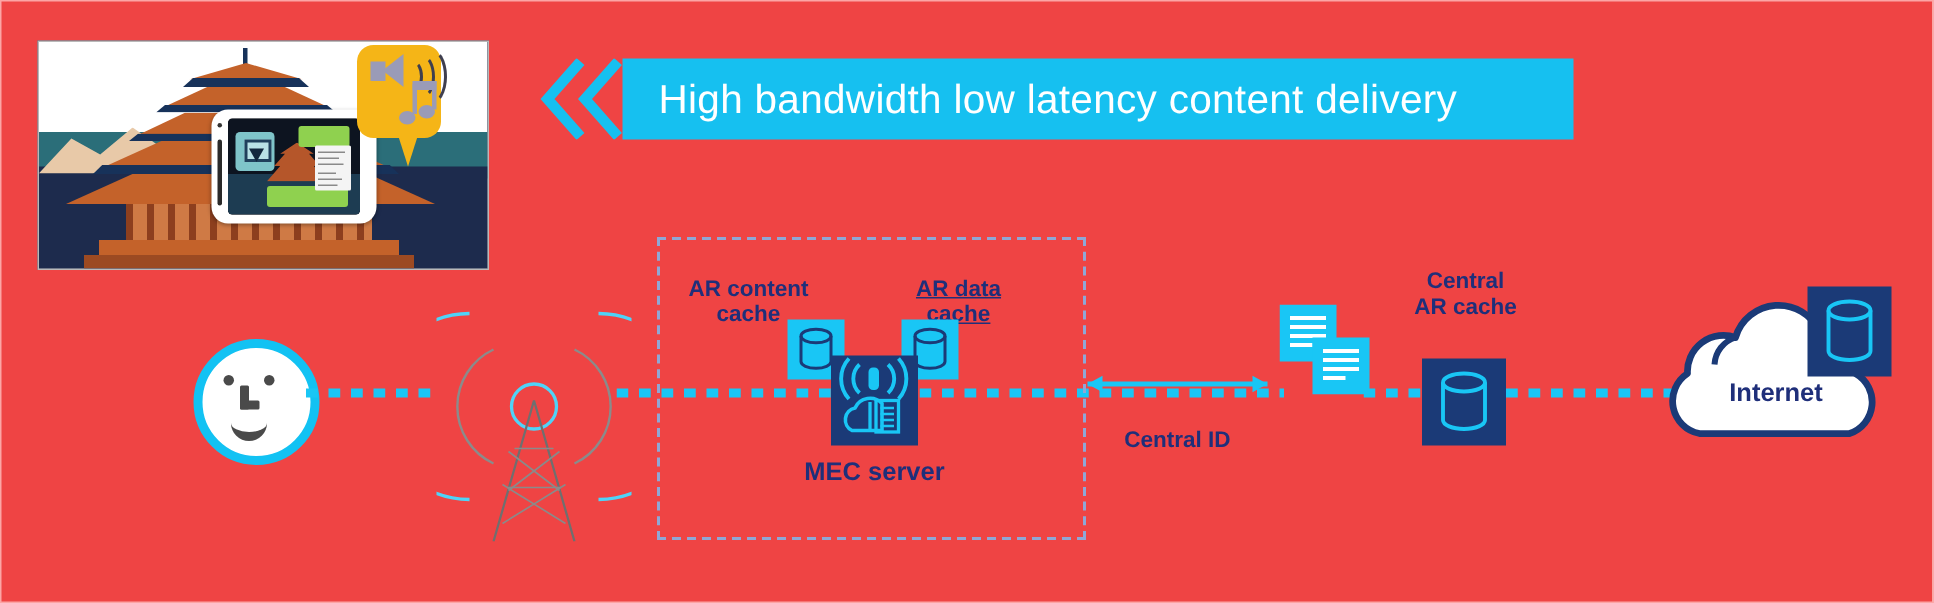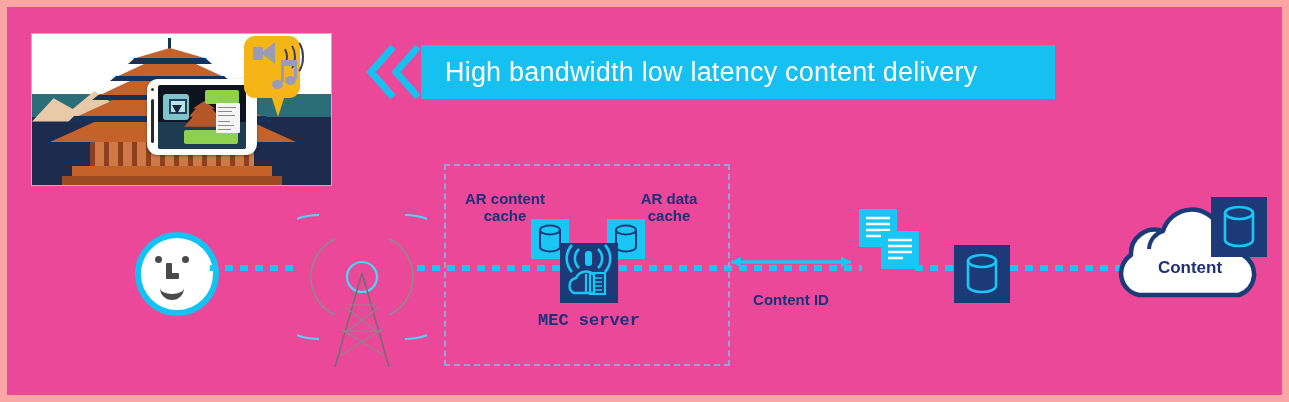--- a/index.html
+++ b/index.html
@@ -1,20 +1,20 @@
 <!DOCTYPE html>
 <html><head>
 <meta charset="utf-8">
 <style>
   html,body{margin:0;padding:0;background:#ffffff;}
   body{font-family:"Liberation Sans",sans-serif;}
   #canvas{
     position:relative;width:1289px;height:402px;overflow:hidden;
-    background:#ec4899;box-sizing:border-box;
-    border:7px solid #fca5a5;
+    background:#ef4444;box-sizing:border-box;
+    border:1px solid #fca5a5;
   }
   .abs{position:absolute;}
 
   
   #photo{
     left:24px;top:26px;width:299px;height:151px;
     border:1px solid #b9b9b9;background:#1b2a4a;overflow:hidden;
   }
   #photo .sky{position:absolute;inset:0;background:#ffffff;}
   #photo .water{position:absolute;left:0;top:55%;width:100%;height:45%;background:#1d2b4d;}
@@ -230,21 +230,21 @@
   <div class="dotline abs" style="left:908px;top:258px;width:42px;"></div>
   <div class="dotline abs" style="left:1003px;top:258px;width:112px;"></div>
 
   <div id="mecbox" class="abs"></div>
 
   <div class="lbl" style="left:452px;top:183px;width:92px;">
     <span>AR content</span><br>
     <span>cache</span>
   </div>
 
-  <div class="lbl" style="left:620px;top:183px;width:84px;">
+  <div class="lbl" style="left:596px;top:183px;width:84px;text-decoration:underline;">
     <span>AR data</span><br>
     <span>cache</span>
   </div>
 
   <div class="tile sqCyan" style="left:524px;top:212px;width:38px;height:40px;">
     <svg width="38" height="40" viewBox="0 0 38 40">
       <ellipse cx="19" cy="11" rx="10" ry="4.5" fill="none" stroke="#1b3a77" stroke-width="2"></ellipse>
       <path d="M9 11 L9 28 A10 4.5 0 0 0 29 28 L29 11" fill="none" stroke="#1b3a77" stroke-width="2"></path>
     </svg>
   </div>
@@ -261,55 +261,59 @@
       <path d="M19 6 A13 13 0 0 0 19 25" fill="none" stroke="#19c6f5" stroke-width="2.6"></path>
       <path d="M38 6 A13 13 0 0 1 38 25" fill="none" stroke="#19c6f5" stroke-width="2.6"></path>
       <path d="M12 2 A20 20 0 0 0 12 29" fill="none" stroke="#19c6f5" stroke-width="2.6"></path>
       <path d="M45 2 A20 20 0 0 1 45 29" fill="none" stroke="#19c6f5" stroke-width="2.6"></path>
       <path d="M14 50 A8 8 0 0 1 16 35 A11 11 0 0 1 34 32 L34 50 Z" fill="none" stroke="#19c6f5" stroke-width="2.4"></path>
       <rect x="30" y="30" width="15" height="21" fill="none" stroke="#19c6f5" stroke-width="2.2"></rect>
       <path d="M33 35 H42 M33 39 H42 M33 43 H42 M33 47 H42" stroke="#19c6f5" stroke-width="1.6"></path>
       <path d="M26 31 L26 50" stroke="#19c6f5" stroke-width="2.2"></path>
     </svg>
   </div>
-  <div class="lbl big" style="left:506px;top:305px;width:152px;font-family:Liberation Mono, monospace;">MEC server</div>
+  <div class="lbl big" style="left:506px;top:305px;width:152px;">MEC server</div>
 
   <div id="objarrow" class="abs">
     <svg width="140" height="14" viewBox="0 0 140 14">
       <path d="M10 7 H130" stroke="#19c6f5" stroke-width="3.4"></path>
       <path d="M10 7 L20 1.5 L20 12.5 Z" fill="#19c6f5"></path>
       <path d="M130 7 L120 1.5 L120 12.5 Z" fill="#19c6f5"></path>
     </svg>
   </div>
-  <div class="lbl" style="left:712px;top:284px;width:144px;">Content ID</div>
+  <div class="lbl" style="left:712px;top:284px;width:144px;">Central ID</div>
 
   <div id="coredocs" class="abs">
     <svg width="62" height="60" viewBox="0 0 62 60">
       <rect x="0" y="0" width="38" height="38" fill="#19c6f5"></rect>
       <path d="M7 9 H31 M7 15 H31 M7 21 H31 M7 27 H22" stroke="#ffffff" stroke-width="2.6"></path>
       <rect x="22" y="22" width="38" height="38" fill="#19c6f5"></rect>
       <path d="M29 31 H53 M29 37 H53 M29 43 H53 M29 49 H44" stroke="#ffffff" stroke-width="2.6"></path>
     </svg>
   </div>
 
+  <div class="lbl" style="left:926px;top:178px;width:100px;">
+    <span>Central</span><br>
+    <span>AR cache</span>
+  </div>
   <div id="coreTile" class="tile sqNavy abs">
     <svg width="56" height="58" viewBox="0 0 56 58">
       <ellipse cx="28" cy="16" rx="14" ry="6" fill="none" stroke="#19c6f5" stroke-width="2.6"></ellipse>
       <path d="M14 16 L14 41 A14 6 0 0 0 42 41 L42 16" fill="none" stroke="#19c6f5" stroke-width="2.6"></path>
     </svg>
   </div>
 
   <div id="cloud" class="abs">
     <svg width="148" height="98" viewBox="0 0 148 98">
       <path d="M24 92 A22 22 0 0 1 16 52 A24 24 0 0 1 48 28 A30 30 0 0 1 104 24
                A24 24 0 0 1 128 52 A22 22 0 0 1 124 92 Z" fill="#ffffff" stroke="#1b3a77" stroke-width="4.5" stroke-linejoin="round"></path>
       <path d="M48 28 A20 20 0 0 0 34 46" fill="none" stroke="#1b3a77" stroke-width="4"></path>
     </svg>
   </div>
-  <div class="lbl big" style="left:1128px;top:252px;width:110px;">Content</div>
+  <div class="lbl big" style="left:1128px;top:252px;width:110px;">Internet</div>
 
   <div id="csTile" class="tile sqNavy abs">
     <svg width="56" height="60" viewBox="0 0 56 60">
       <ellipse cx="28" cy="16" rx="14" ry="6" fill="none" stroke="#19c6f5" stroke-width="2.6"></ellipse>
       <path d="M14 16 L14 43 A14 6 0 0 0 42 43 L42 16" fill="none" stroke="#19c6f5" stroke-width="2.6"></path>
     </svg>
   </div>
 
 </div>
 

